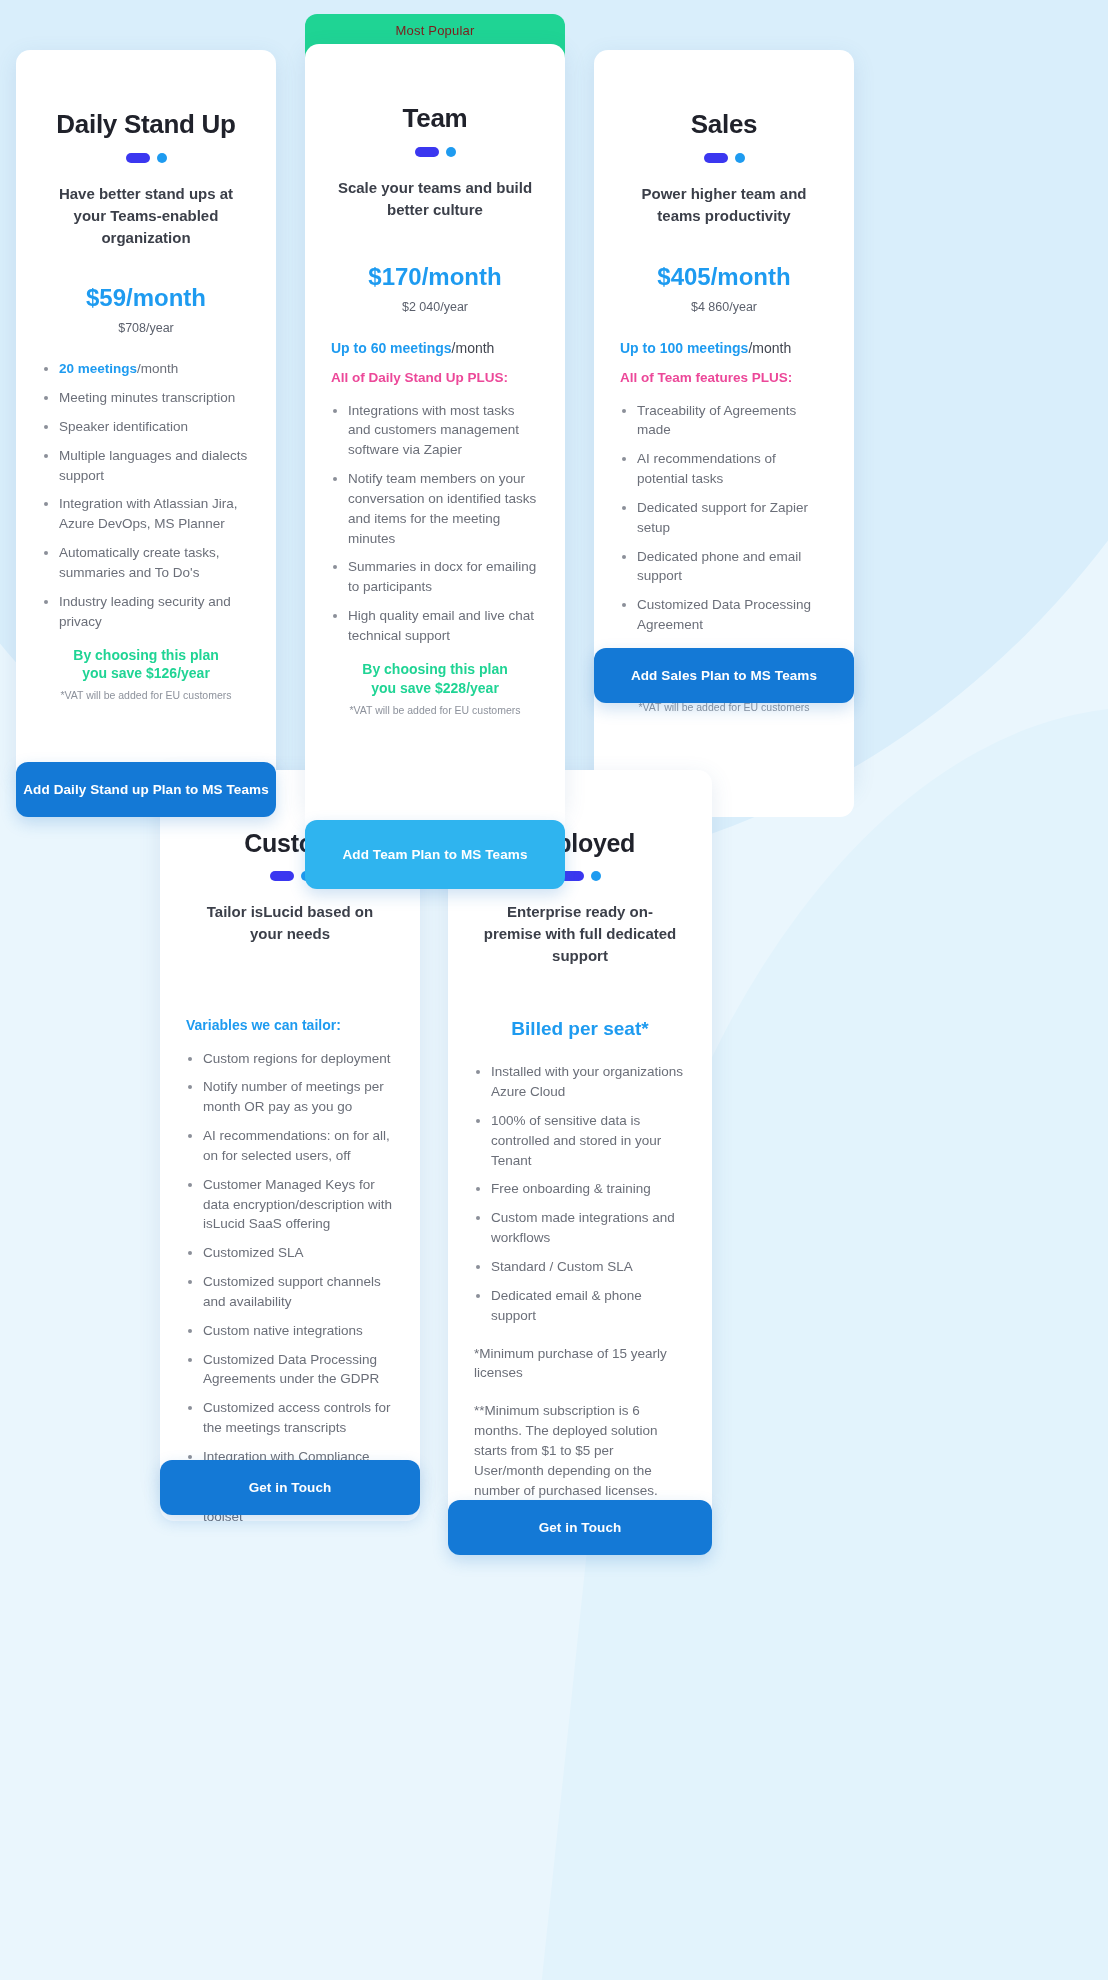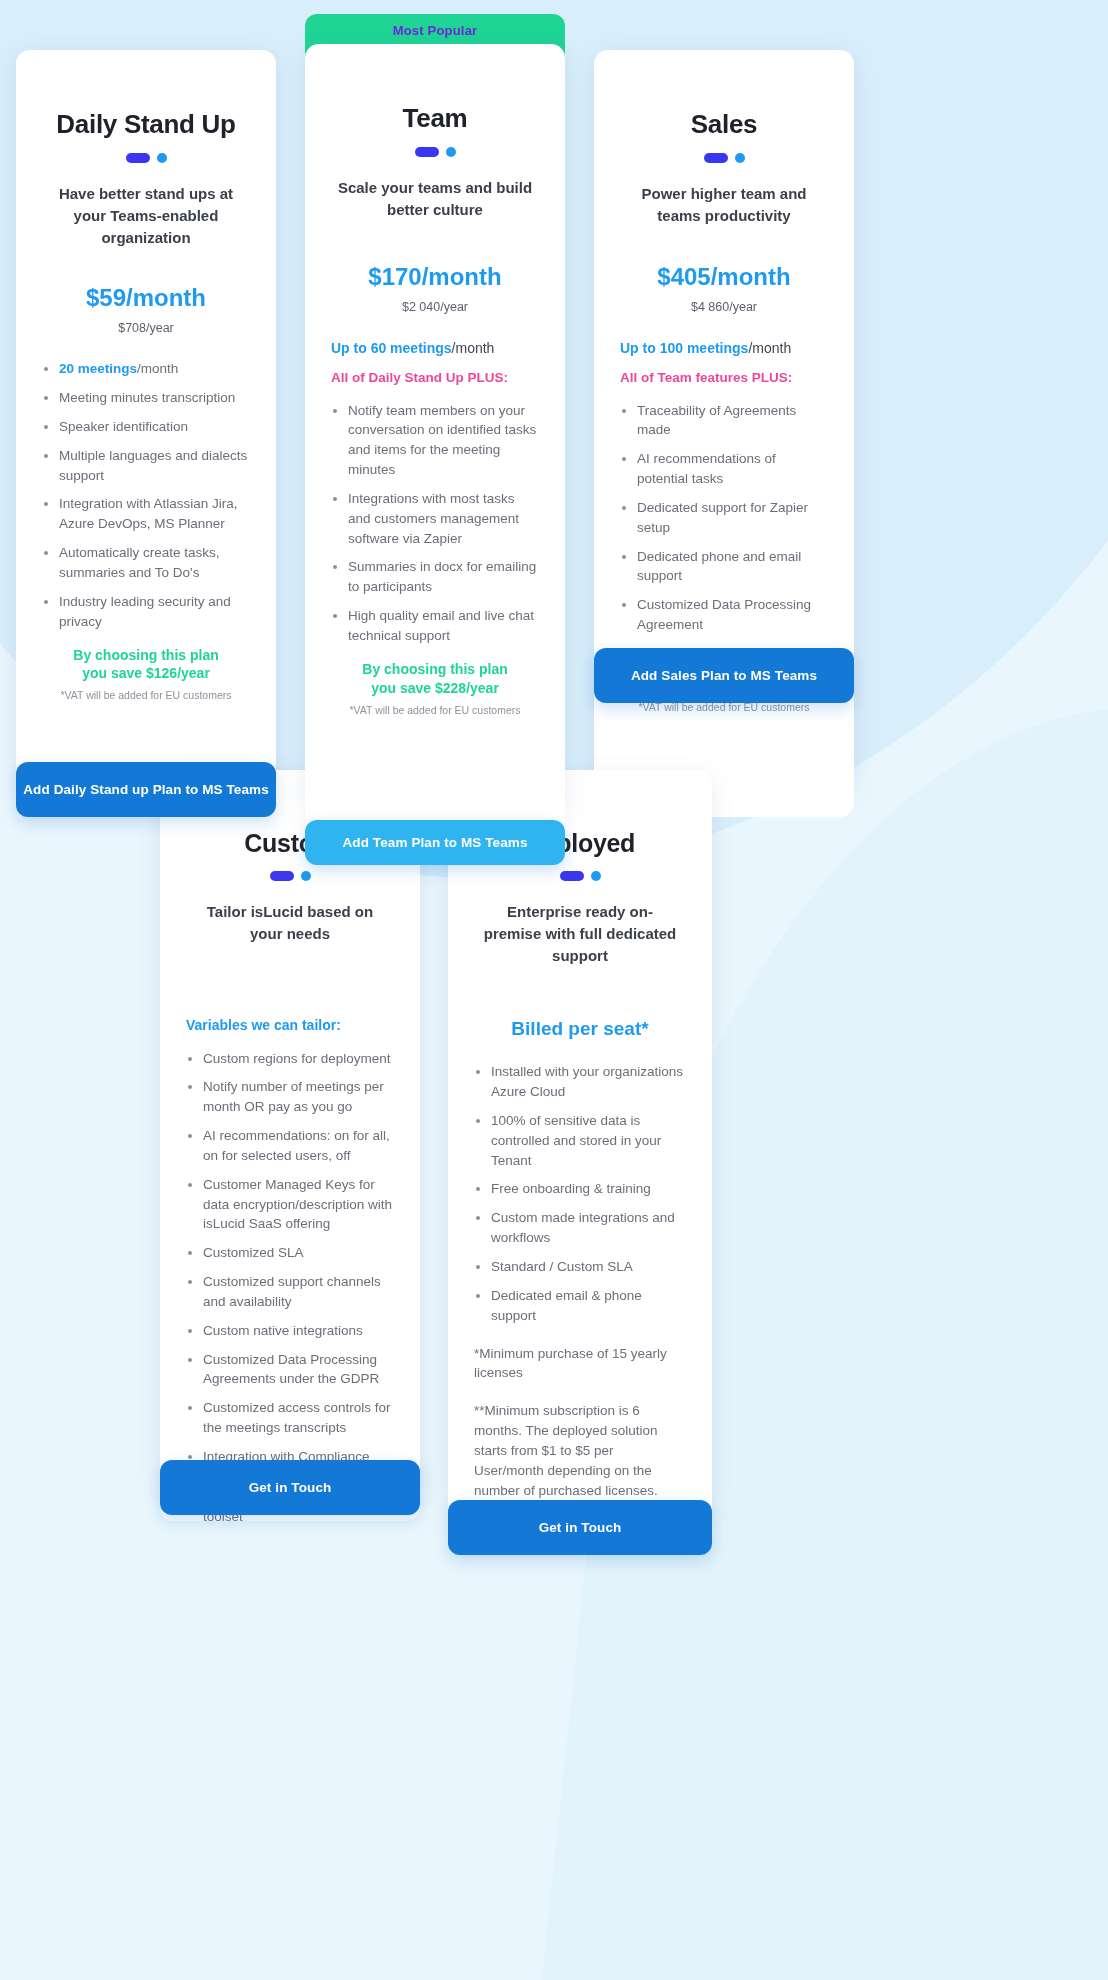--- a/index.html
+++ b/index.html
@@ -58,23 +58,23 @@
     margin-top: 29px;
   }
   .popular-ribbon {
     position: absolute;
     left: 0;
     top: -34px;
     width: 100%;
     height: 62px;
     background: #1fd494;
     border-radius: 12px 12px 0 0;
-    color: #6d28d9;
+    color: #7f1d1d;
     font-size: 13px;
-    font-weight: bold;
+    font-weight: normal;
     text-align: center;
     padding-top: 9px;
     letter-spacing: 0.2px;
     z-index: 0;
   }
 
   .plan-title {
     text-align: center;
     font-size: 26px;
     font-weight: bold;
@@ -265,34 +265,34 @@
       <div class="plan-desc">Scale your teams and build better culture</div>
       <div class="price" style="margin-top:42px;">$170/month</div>
       <div class="price-year">$2 040/year</div>
 
       <div class="meetings">
         <b>Up to 60 meetings</b><span>/month</span>
       </div>
       <div class="plus-line">All of Daily Stand Up PLUS:</div>
 
       <ul class="features">
+        <li>Integrations with most tasks and customers management software via Zapier</li>
         <li>Notify team members on your conversation on identified tasks and items for the meeting minutes</li>
-        <li>Integrations with most tasks and customers management software via Zapier</li>
         <li>Summaries in docx for emailing to participants</li>
         <li>High quality email and live chat technical support</li>
       </ul>
 
       <div class="save">
         <div>By choosing this plan</div>
         <div>you save $228/year</div>
       </div>
       <div class="vat">*VAT will be added for EU customers</div>
     </div>
   </div>
-  <button class="cta light" style="left:305px; top:820px; width:260px; height:45px;">Add Team Plan to MS Teams</button>
+  <button class="cta light" style="left:305px; top:820px; width:260px; height:69px;">Add Team Plan to MS Teams</button>
 
   <div class="card" style="left:594px; top:50px; width:260px; height:738px;">
     <div class="card-inner">
       <div class="plan-title">Sales</div>
       <div class="dots">
         <span class="pill"></span>
         <span class="dot"></span>
       </div>
       <div class="plan-desc">Power higher team and teams productivity</div>
       <div class="price" style="margin-top:36px;">$405/month</div>

